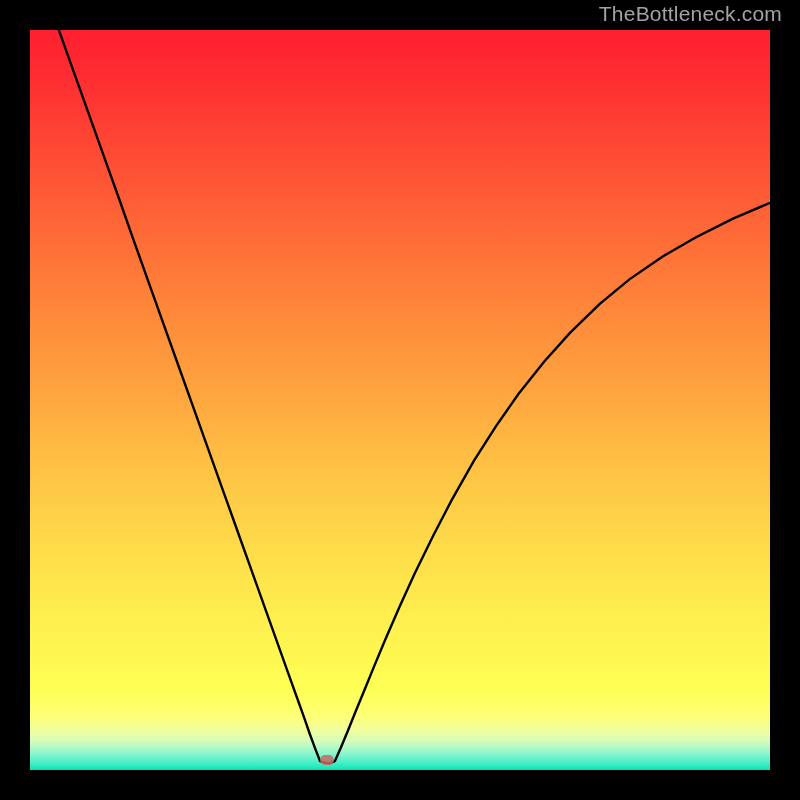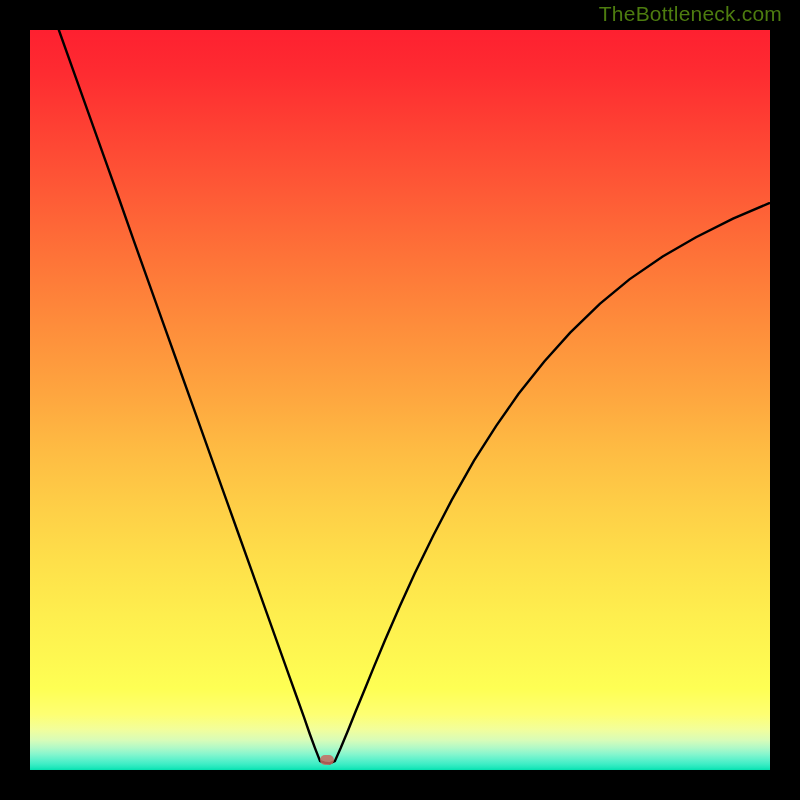--- a/index.html
+++ b/index.html
@@ -8,21 +8,21 @@
     height: 800px;
     background: #000;
     position: relative;
     font-family: Arial, Helvetica, sans-serif;
     overflow: hidden;
   }
   .watermark {
     position: absolute;
     top: 2px;
     right: 18px;
-    color: #4d7c0f;
+    color: #a3a3a3;
     font-size: 21px;
     letter-spacing: 0.2px;
     z-index: 10;
   }
   .frame {
     position: absolute;
     left: 30px;
     top: 30px;
     width: 740px;
     height: 740px;

